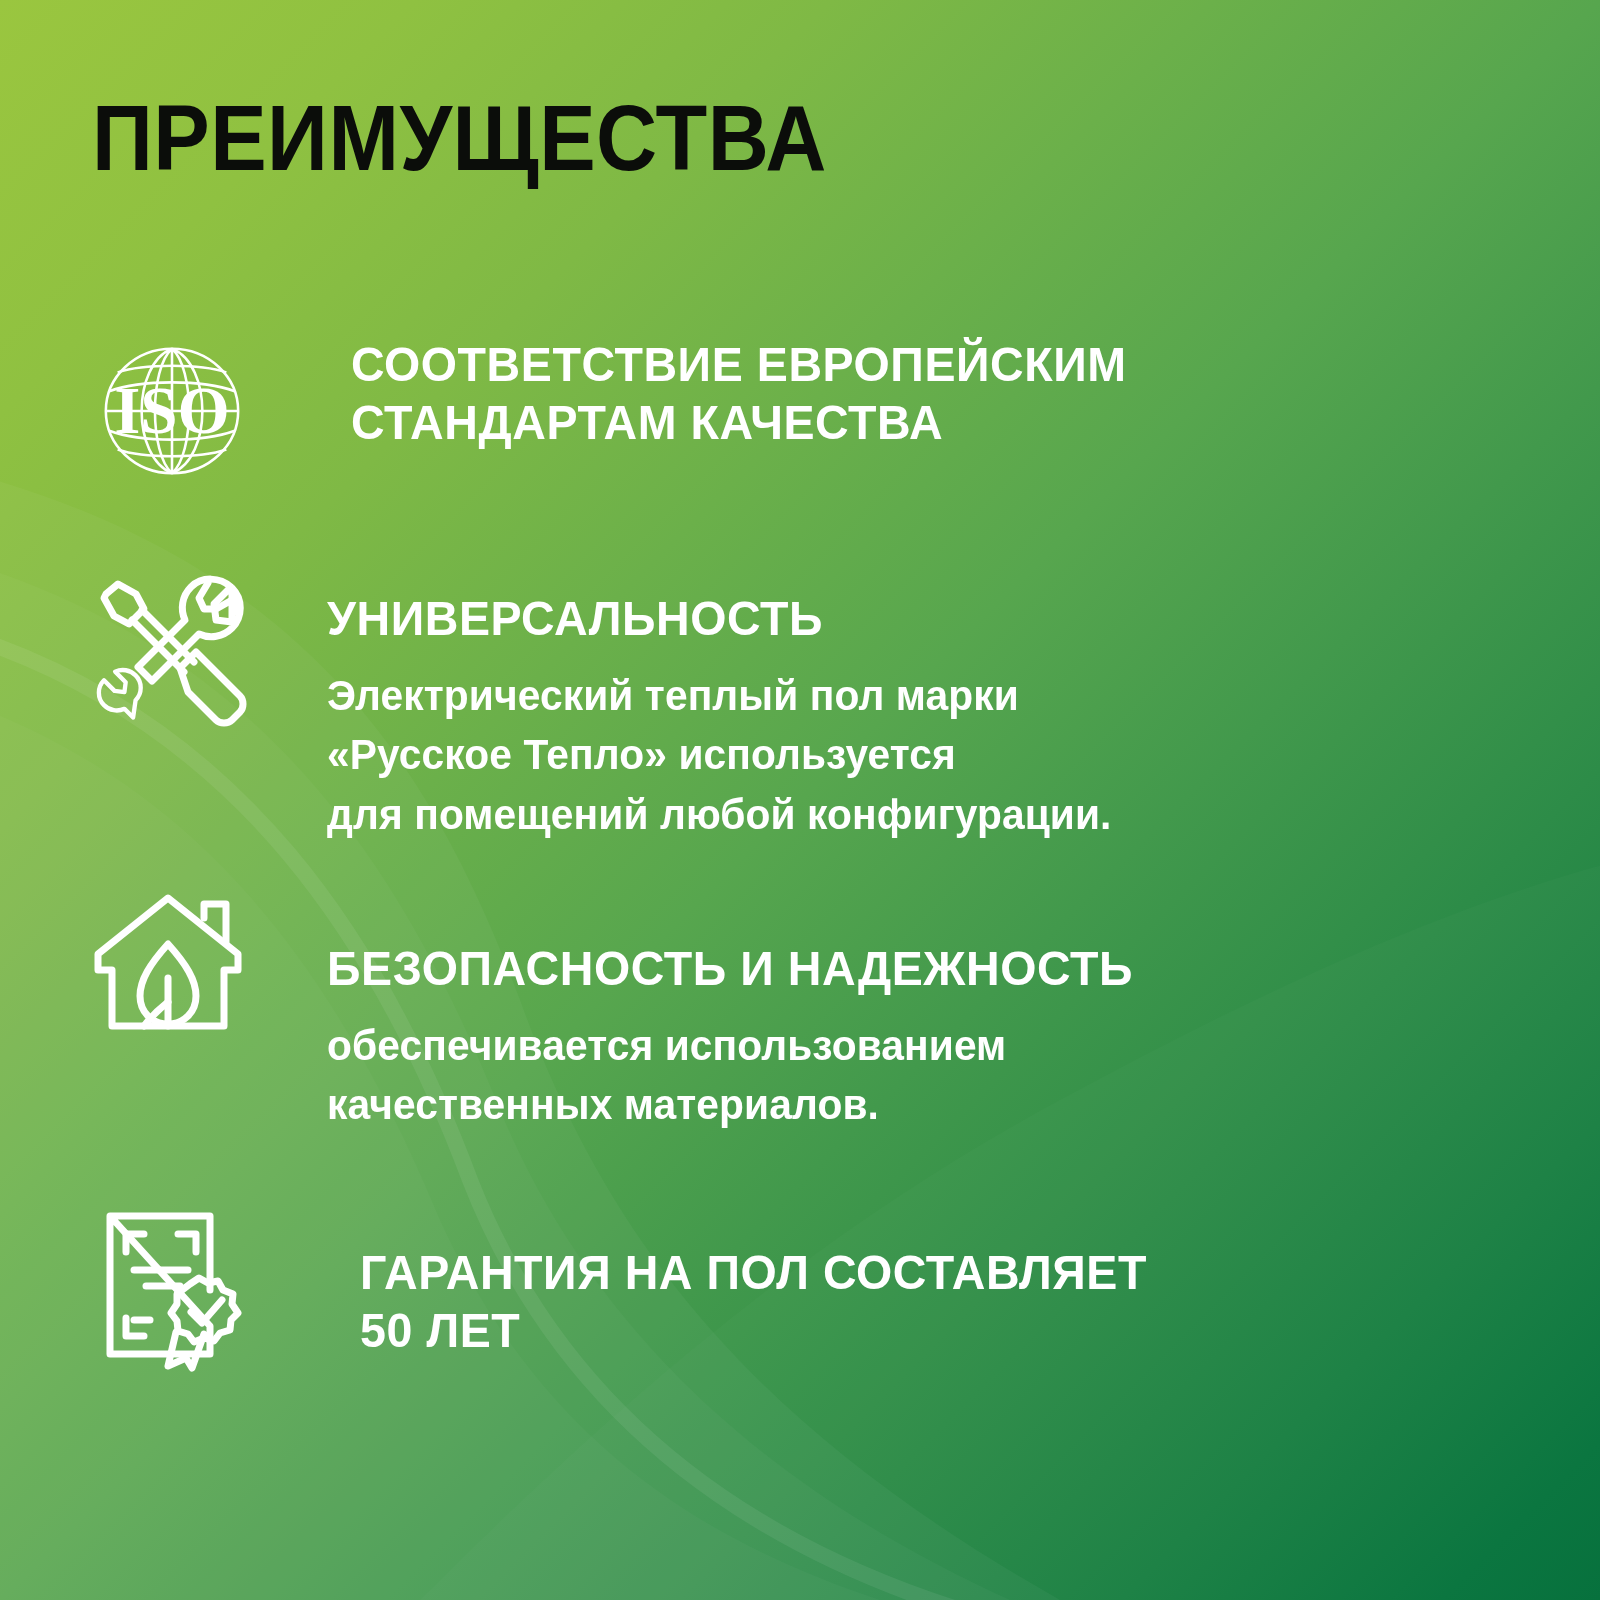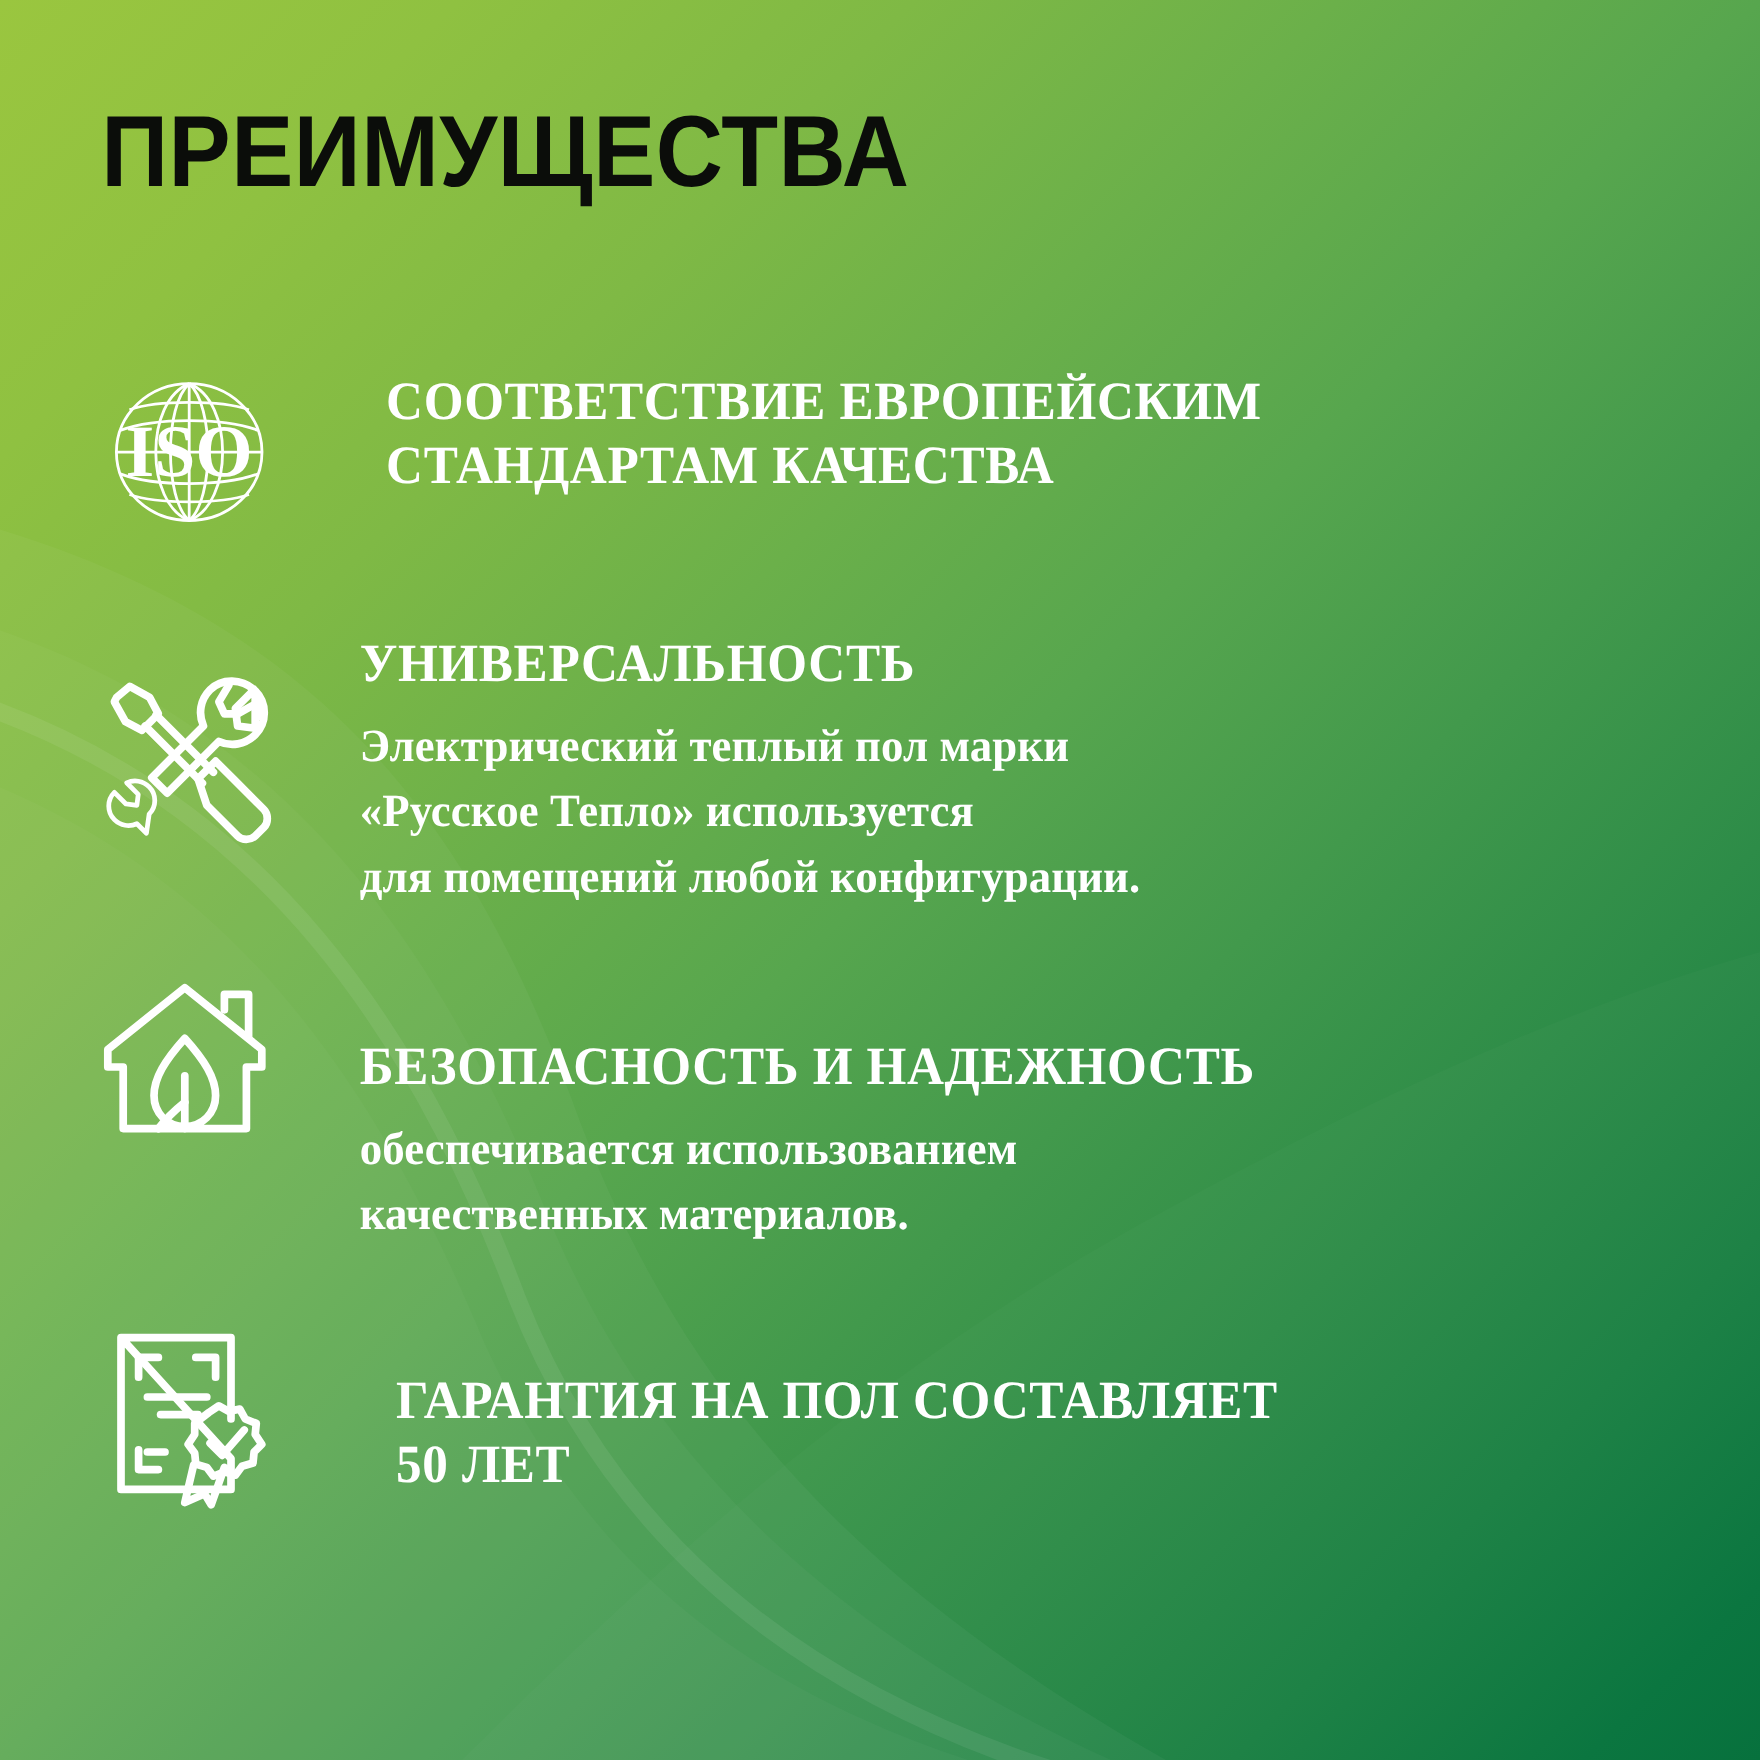--- a/index.html
+++ b/index.html
@@ -68,21 +68,20 @@
     height: 160px;
     display: flex;
     align-items: flex-start;
     justify-content: flex-start;
   }
   .feature .ico svg { display: block; }
   .feature .body {
     flex: 1 1 auto;
     padding-left: 75px;
     color: #ffffff;
-    font-family: Liberation Serif, serif;
   }
   .f-head {
     margin: 0;
     font-size: 49px;
     font-weight: 700;
     line-height: 1.18;
     letter-spacing: 0.6px;
     text-transform: uppercase;
     transform: scaleX(0.95);
     transform-origin: left top;
@@ -95,21 +94,21 @@
     line-height: 1.42;
     letter-spacing: 0.1px;
     transform: scaleX(0.97);
     transform-origin: left top;
     white-space: pre-line;
   }
 
   
   #row-iso      { top: 336px; gap: 24px; }
   #row-iso .f-head { font-size: 49px; }
-  #row-tools    { top: 556px; align-items: center; }
+  #row-tools    { top: 572px; }
   #row-safety   { top: 892px; }
   #row-warranty { top: 1206px; gap: 33px; }
 
   #row-safety .f-head { margin-top: 48px; }
   #row-warranty .f-head { margin-top: 38px; }
   #row-tools .f-head { margin-top: 18px; }
 </style>
 </head>
 <body>
 

